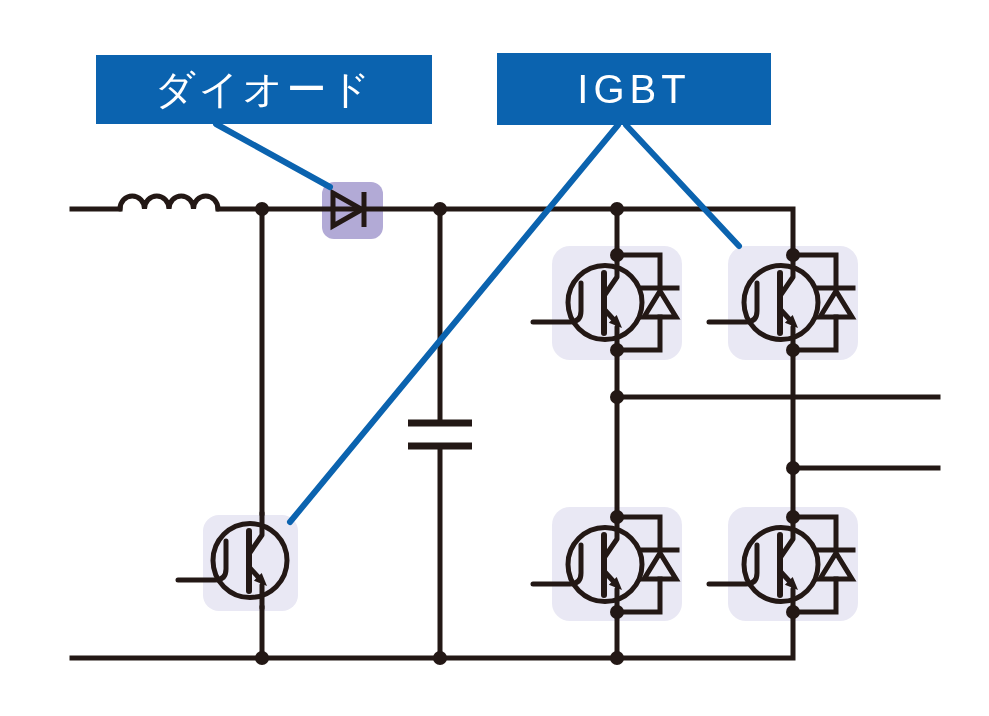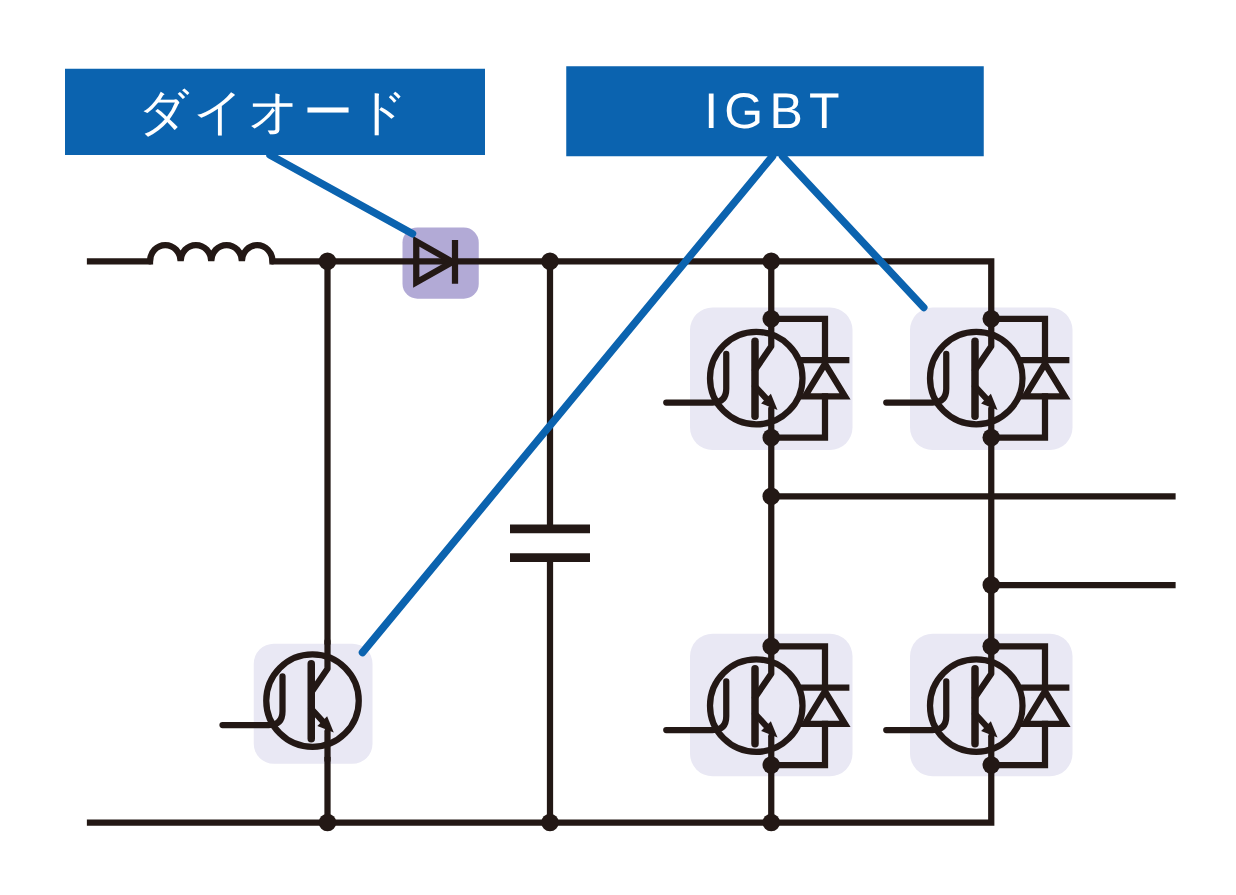--- a/index.html
+++ b/index.html
@@ -21,30 +21,31 @@
   }
   .callout-label {
     position: absolute;
     display: flex;
     align-items: center;
     justify-content: center;
     background: #0b63af;
     color: #ffffff;
     font-weight: 500;
     user-select: none;
+    margin-left: 44px;
   }
   .callout-label.diode {
     left: 52px; top: 55px;
     width: 336px; height: 69px;
     font-size: 40px;
     letter-spacing: 3px;
   }
   .callout-label.igbt {
     left: 453px; top: 53px;
-    width: 334px; height: 72px;
+    width: 274px; height: 72px;
     font-size: 40px;
     letter-spacing: 5px;
   }
 </style>
 </head>
 <body>
 
 <div class="stage">
 
   <svg width="989" height="716" viewBox="0 0 989 716" xmlns="http://www.w3.org/2000/svg">

